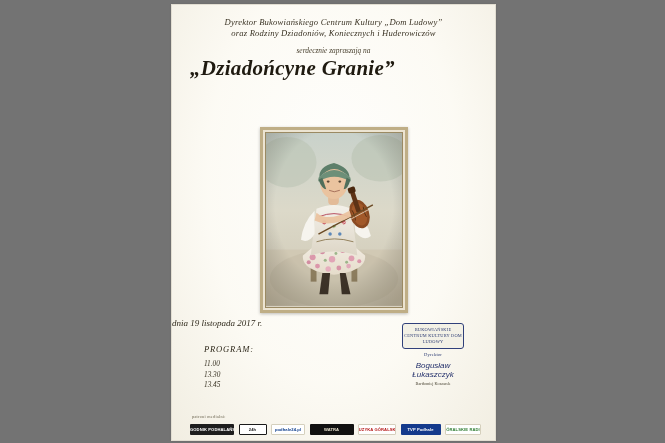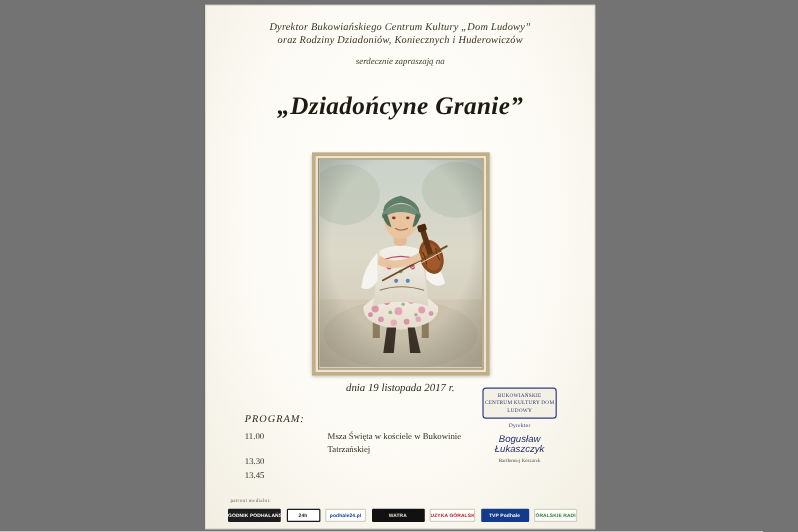--- a/index.html
+++ b/index.html
@@ -80,27 +80,27 @@
   .edition {
     text-align: center;
     font-size: 8.6px;
     font-weight: bold;
     color: #2d2719;
     margin-top: 7px;
     letter-spacing: 0.2px;
   }
 
   .title {
-    text-align: center;
+    text-align: left;
     font-family: "Liberation Serif", serif;
     font-size: 21px;
     font-weight: bold;
     font-style: italic;
     color: #1f1a10;
-    margin-top: 21px;
+    margin-top: 1px;
     letter-spacing: 0.3px;
   }
 
   
   .photo-frame {
     position: absolute;
     left: 88px;
     top: 122px;
     width: 148px;
     height: 186px;
@@ -122,21 +122,20 @@
     position: absolute;
     inset: 0;
   }
 
   
   .date {
     position: absolute;
     left: 0;
     right: 0;
     top: 313px;
-    text-align: center;
     font-style: italic;
     font-size: 9px;
     color: #2f291b;
   }
 
   
   .program {
     position: absolute;
     left: 32px;
     top: 339px;
@@ -144,24 +143,24 @@
   }
   .program-heading {
     font-style: italic;
     font-size: 8.6px;
     color: #2f291b;
     letter-spacing: 0.8px;
     margin-bottom: 5px;
   }
   .program-row {
     display: flex;
+    font-style: italic;
     font-size: 7.3px;
     line-height: 10.5px;
     color: #352f20;
-    gap: 43px;
   }
   .program-time {
     width: 26px;
     flex: 0 0 26px;
   }
   .program-text {
     flex: 1 1 auto;
   }
 
   
@@ -367,21 +366,20 @@
         </div>
       </div>
 
       <div class="date">dnia 19 listopada 2017 r.</div>
 
       <div class="program">
         <div class="program-heading">PROGRAM:</div>
 
         <div class="program-row">
           <span class="program-time">11.00</span>
-          <span class="program-text">Msza Święta w kościele w Bukowinie Tatrzańskiej</span>
         </div>
         <div class="program-row">
           <span class="program-time">13.30</span>
         </div>
         <div class="program-row">
           <span class="program-time">13.45</span>
         </div>
       </div>
 
       <div class="seal">

